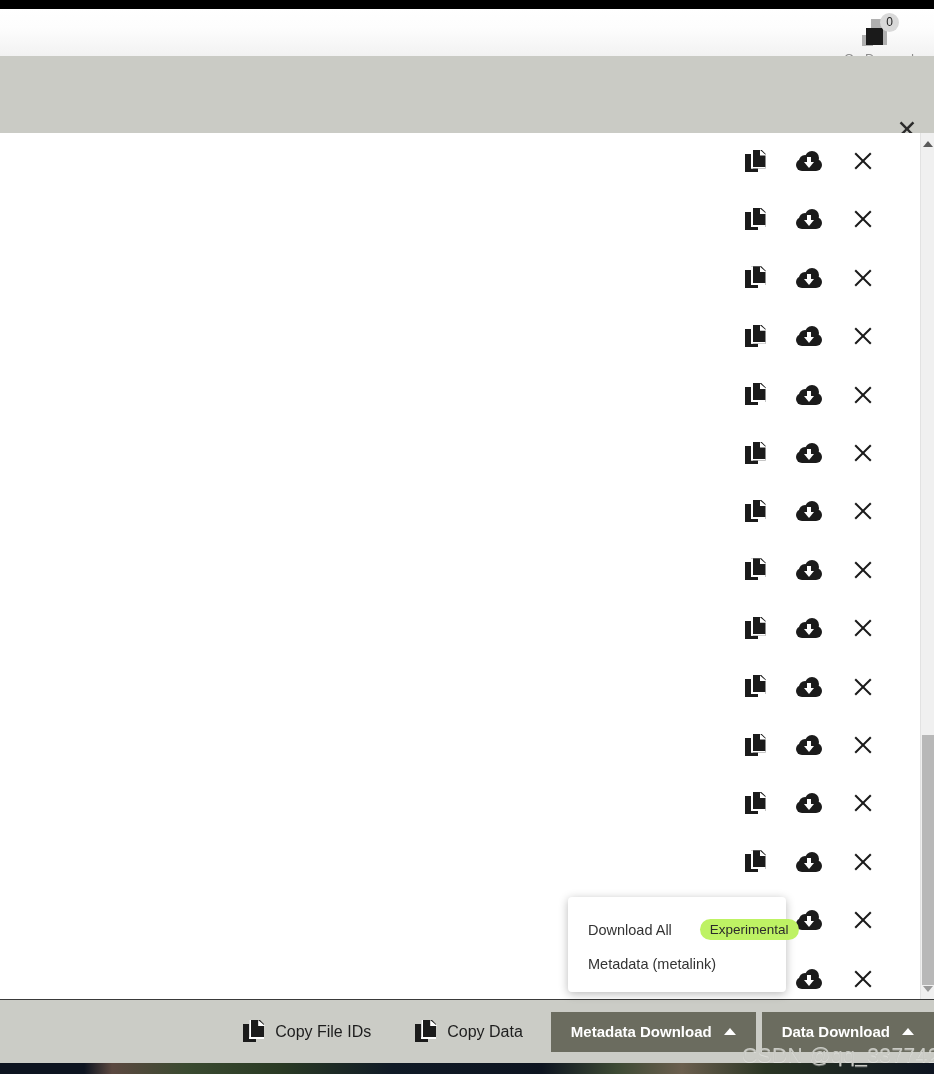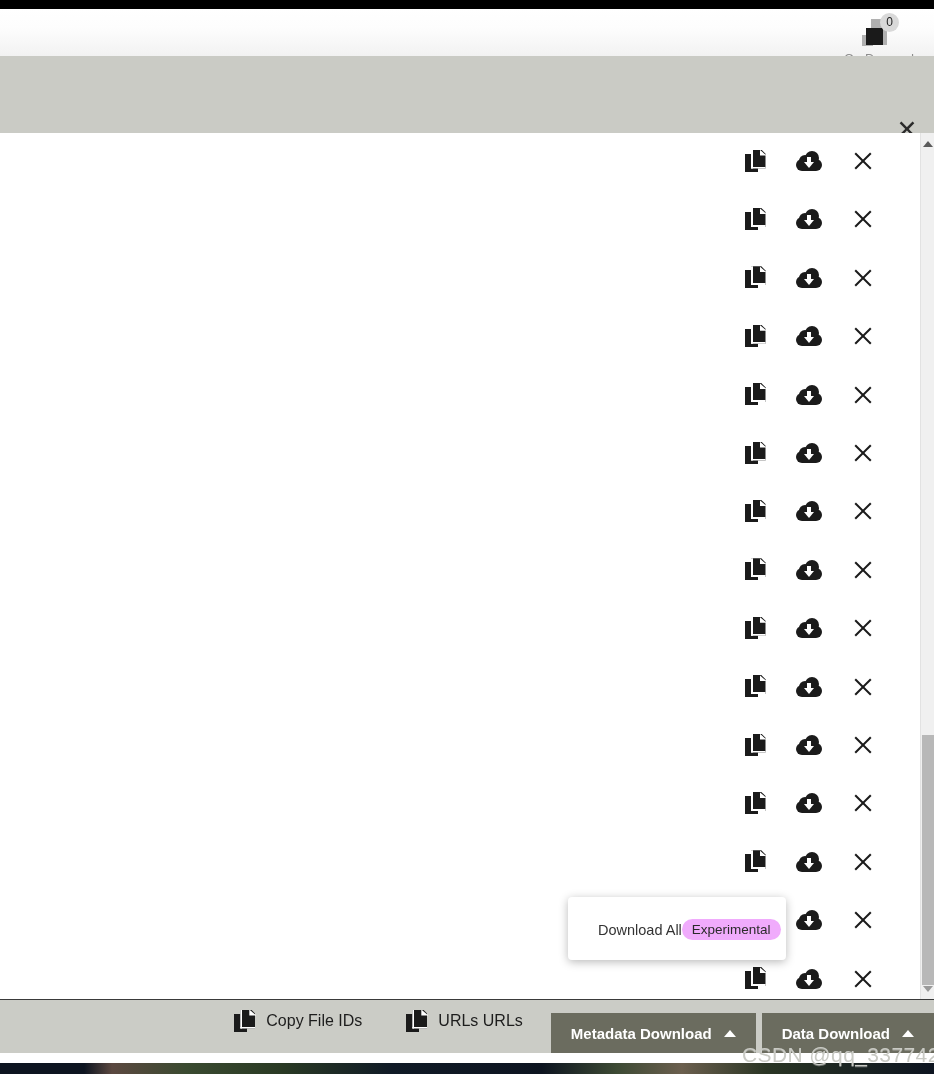--- a/index.html
+++ b/index.html
@@ -176,23 +176,23 @@
     border-left: 5px solid transparent; border-right: 5px solid transparent;
     border-top: 6px solid #9a9a9a;
   }
   .sb-thumb {
     position: absolute; left: 1px; top: 602px; width: 13px; height: 250px;
     background: #b8b8b8; cursor: pointer;
   }
 
   
   .footer-bar {
-    position: absolute; left: 0; top: 999px; width: 934px; height: 54px;
+    position: absolute; left: 0; top: 999px; width: 934px; height: 64px;
     background: #cbccc6; border-top: 1px solid #3a3a3a;
-    display: flex; align-items: flex-end; justify-content: flex-end;
+    display: flex; align-items: center; justify-content: flex-end;
   }
   .footer-btn-plain {
     display: flex; align-items: center; gap: 11px;
     height: 64px; padding: 0 22px;
     font-size: 16px; color: #1d1d1d; cursor: pointer;
     background: transparent; border: none;
     font-family: "Liberation Sans", sans-serif;
   }
   .footer-btn-solid {
     display: flex; align-items: center; gap: 12px;
@@ -209,26 +209,26 @@
   }
 
   
   .dropdown {
     position: absolute; left: 568px; top: 897px; width: 218px;
     background: #ffffff; border-radius: 4px;
     box-shadow: 0 2px 10px rgba(0,0,0,0.28);
     padding: 14px 0 12px 0; z-index: 40;
   }
   .dd-item {
-    display: flex; align-items: center; gap: 0;
-    padding: 8px 30px; font-size: 14.5px; color: #333333;
+    display: flex; align-items: center; gap: 28px;
+    padding: 8px 20px; font-size: 14.5px; color: #333333;
     cursor: pointer; white-space: nowrap;
   }
   .dd-badge {
-    background: #f0abfc; color: #2b2b2b;
+    background: #bef264; color: #2b2b2b;
     border-radius: 11px; padding: 3px 10px; font-size: 13.5px;
   }
 
   
   .photo-strip {
     position: absolute; left: 0; top: 1063px; width: 934px; height: 11px;
     background: linear-gradient(90deg,
       #0d1420 0%, #0d1420 9%, #5b4840 12%, #3a4a30 20%,
       #2a3a24 30%, #101a26 42%, #0d1420 58%,
       #3d4a34 66%, #6b5f4e 73%, #2a3524 82%, #0d1420 100%);
@@ -648,39 +648,42 @@
     <div class="sb-arrow down">
       <span class="tri-down"></span>
     </div>
   </div>
 
   <div class="dropdown">
     <div class="dd-item">
       <span>Download All</span>
       <span class="dd-badge">Experimental</span>
     </div>
+    <div class="dd-item">
+      <span>Metadata (metalink)</span>
+    </div>
   </div>
 
   <div class="footer-bar">
     <div class="footer-btn-plain">
       <span class="icon-copy">
         <span class="back"></span>
           <span class="front"></span>
           <span class="fold"></span>
       </span>
       <span>Copy File IDs</span>
     </div>
 
     <div class="footer-btn-plain">
       <span class="icon-copy">
         <span class="back"></span>
           <span class="front"></span>
           <span class="fold"></span>
       </span>
-      <span>URLs URLs</span>
+      <span>Copy Data</span>
     </div>
 
     <div class="footer-btn-solid">
       <span>Metadata Download</span>
       <span class="caret-up"></span>
     </div>
 
     <div class="footer-btn-solid">
       <span>Data Download</span>
       <span class="caret-up"></span>

